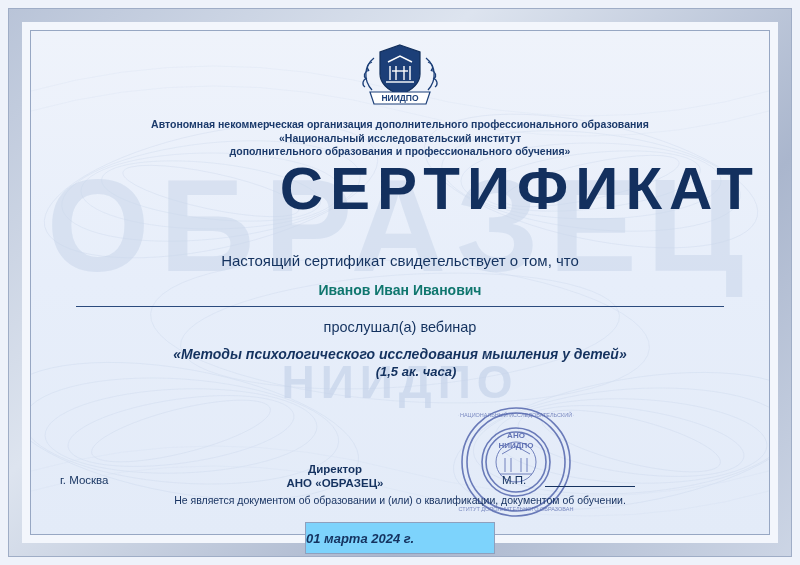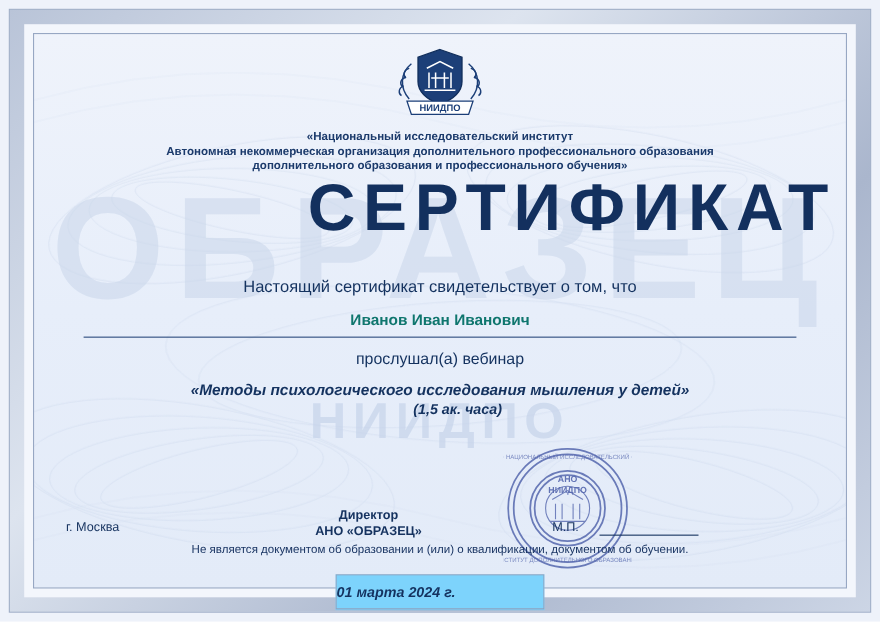--- a/index.html
+++ b/index.html
@@ -326,22 +326,22 @@
           <path d="M34 42 L 62 42"></path>
           <path d="M40 31 L 56 31"></path>
         </g>
 
         <path d="M18 52 L 78 52 L 74 64 L 22 64 Z" fill="#ffffff" stroke="#1c3f78" stroke-width="1.2"></path>
         <text x="48" y="61" font-family="Liberation Sans, sans-serif" font-size="8.5" font-weight="bold" fill="#1c3f78" text-anchor="middle">НИИДПО</text>
       </svg>
     </div>
 
     <div class="org-lines">
+      <div>Автономная некоммерческая организация дополнительного профессионального образования</div>
       <div>«Национальный исследовательский институт</div>
-      <div>Автономная некоммерческая организация дополнительного профессионального образования</div>
       <div>дополнительного образования и профессионального обучения»</div>
     </div>
 
     <div class="title">СЕРТИФИКАТ</div>
 
     <div class="statement">Настоящий сертификат свидетельствует о том, что</div>
 
     <div class="name-line"></div>
     <div class="name-value">Иванов Иван Иванович</div>
 

